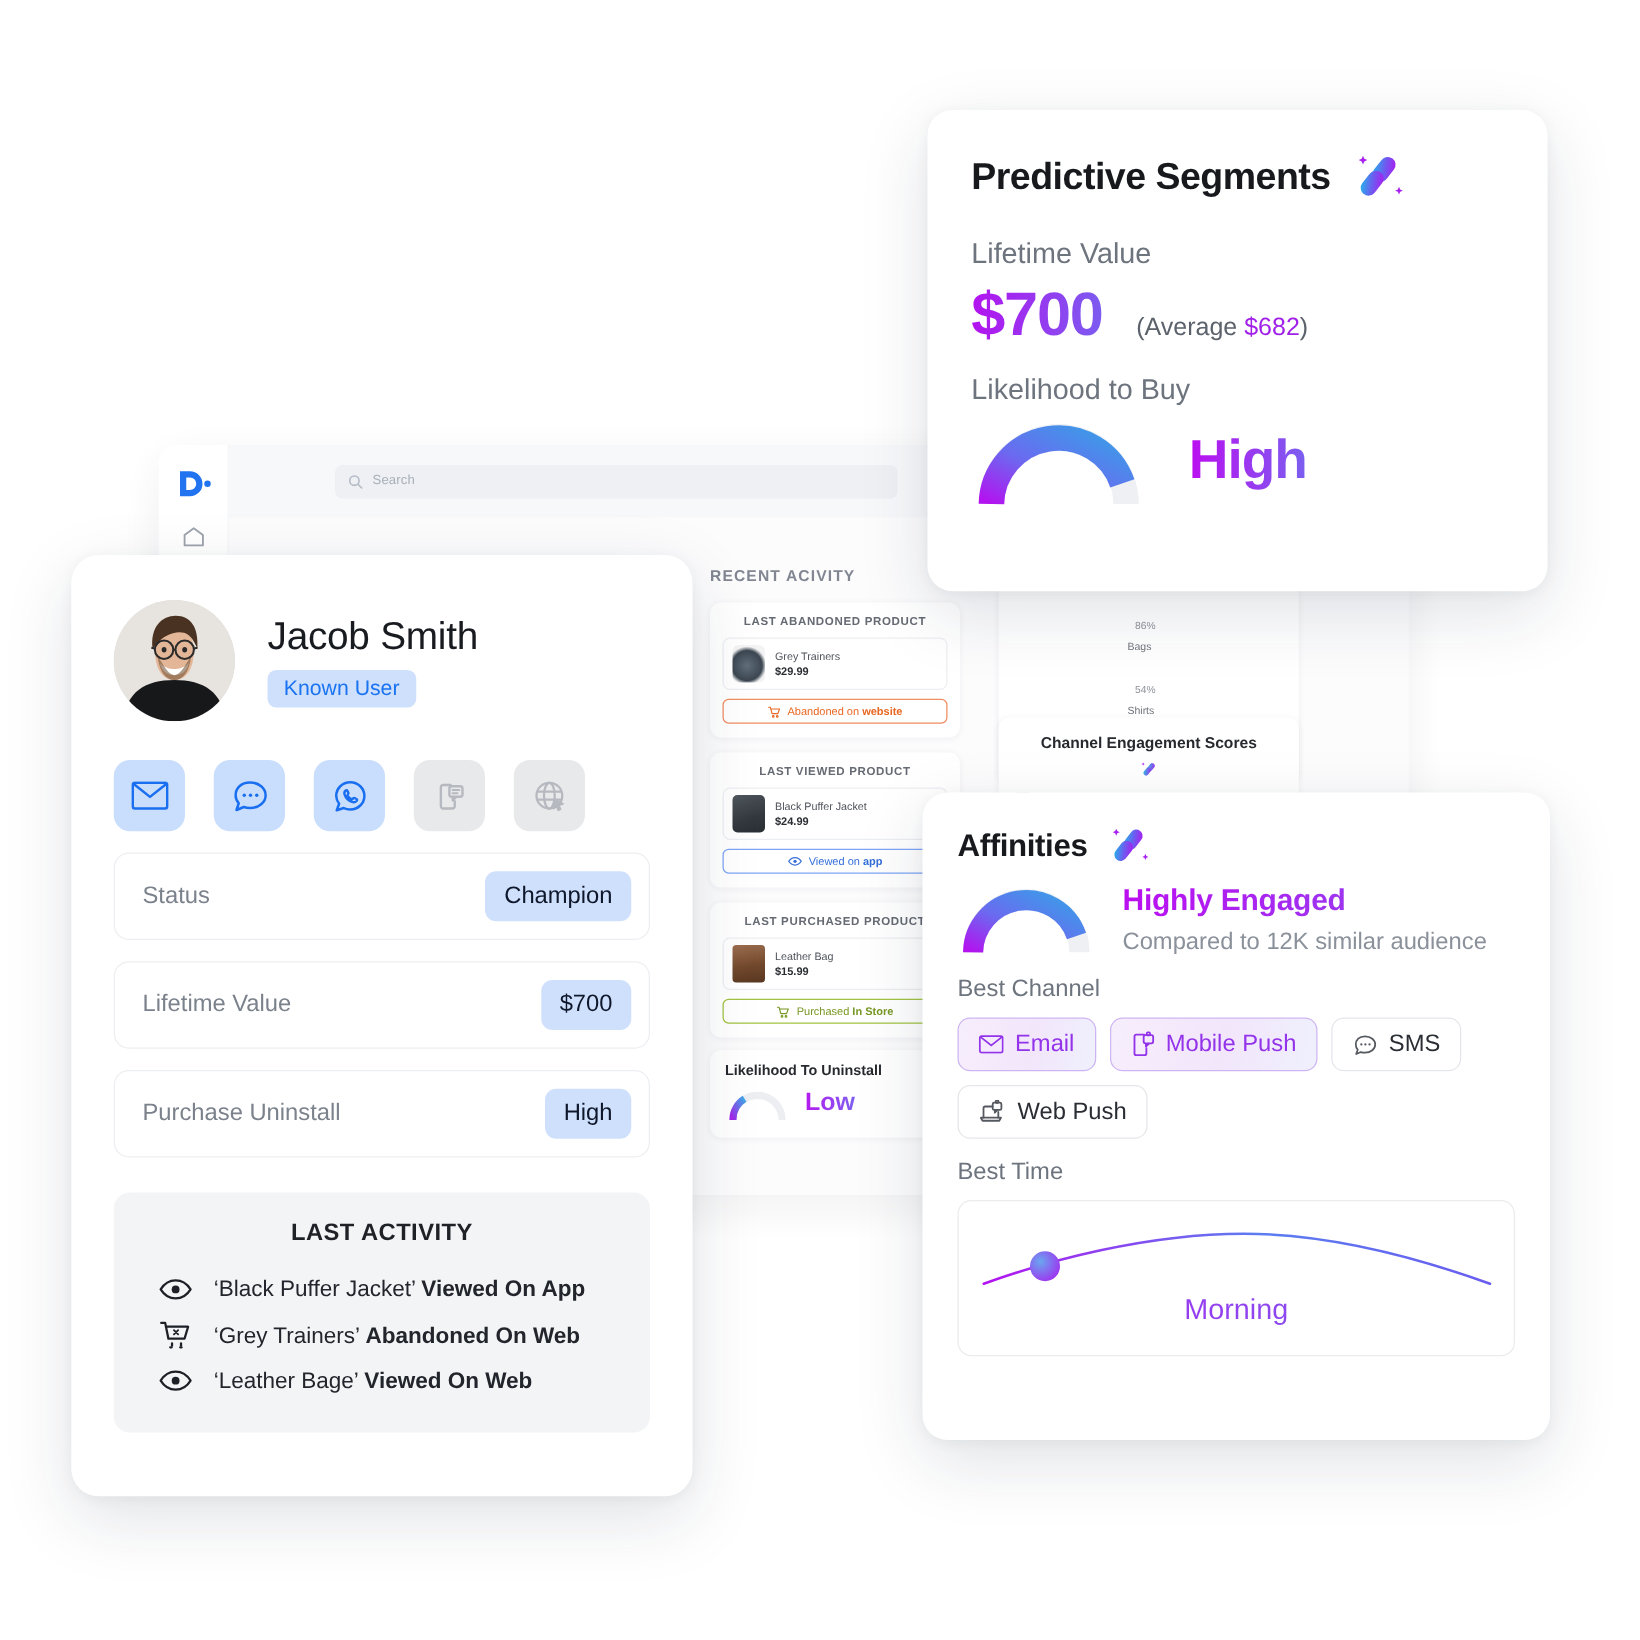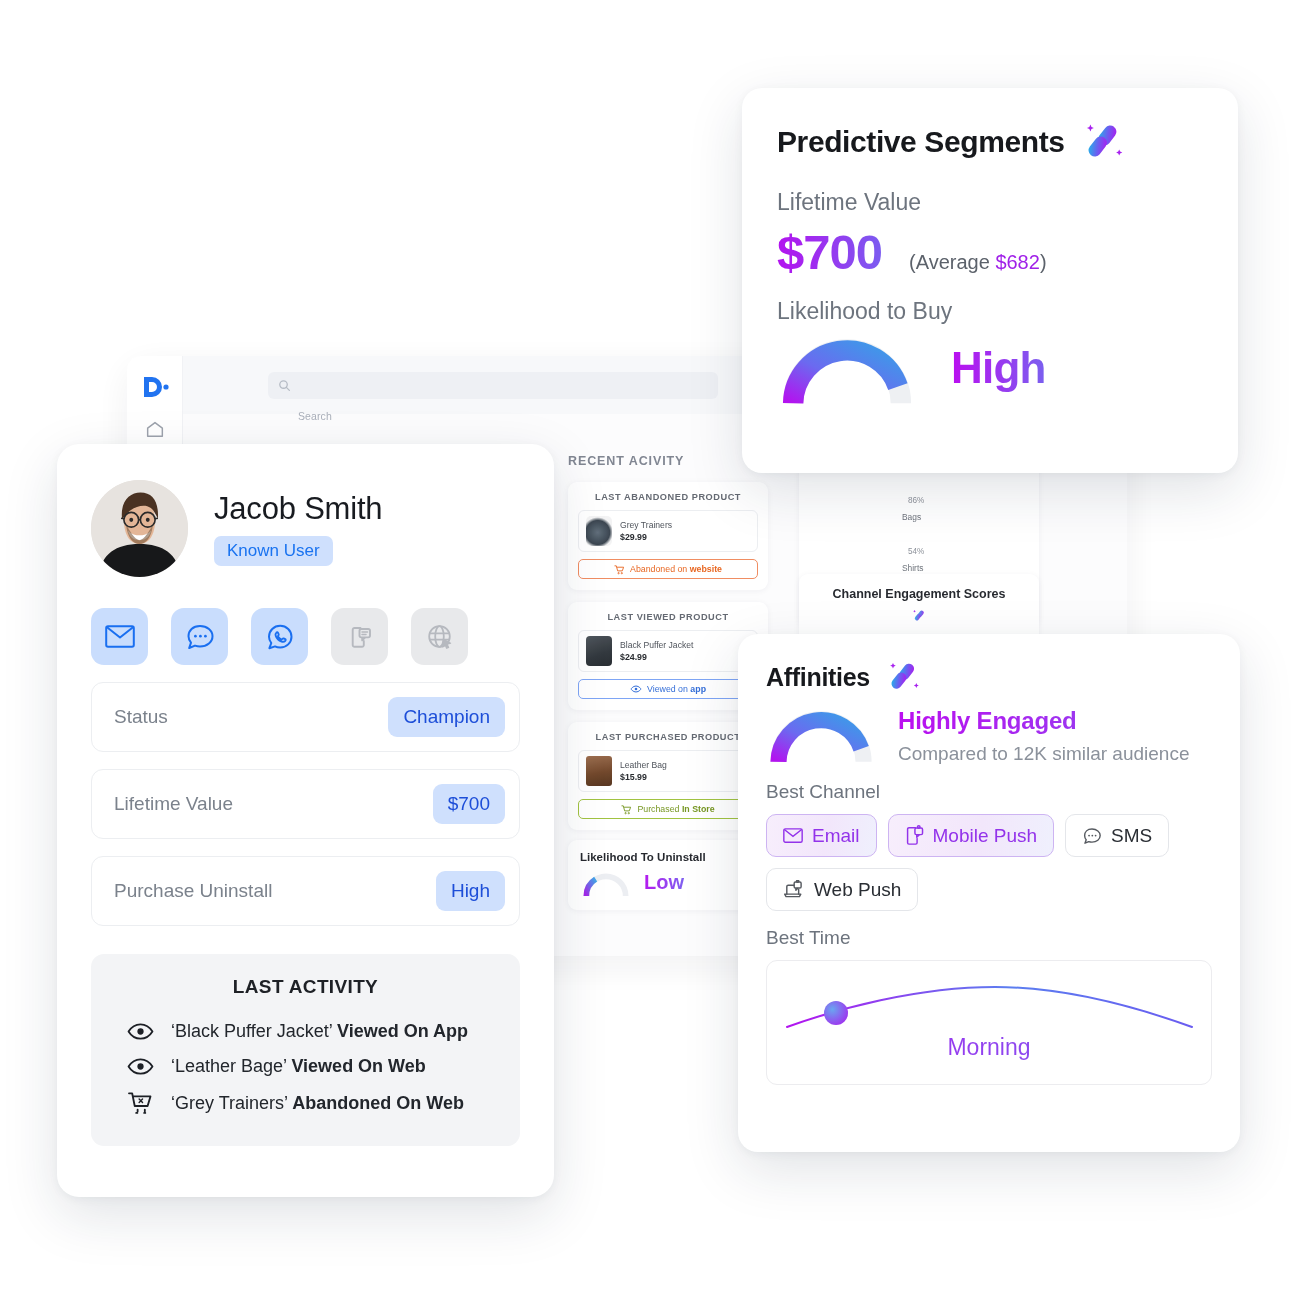--- a/index.html
+++ b/index.html
@@ -32,21 +32,21 @@
     position: absolute; left: 56px; top: 0; right: 0; height: 58px;
     background: #f7f8fa; border-top-right-radius: 14px;
   }
   .search-box {
     position: absolute; left: 85px; top: 16px; width: 450px; height: 27px;
     background: #eef0f4; border-radius: 6px;
   }
   .search-ico { position: absolute; left: 10px; top: 7px; width: 13px; height: 13px; }
   .search-ph {
     position: absolute; left: 30px; top: 6px;
-    font-size: 10.5px; color: #a7adb8; letter-spacing: .1px; margin-top: 32px;
+    font-size: 10.5px; color: #a7adb8; letter-spacing: .1px;
   }
 
   .recent-title {
     position: absolute; left: 441px; top: 98px;
     font-size: 12.5px; font-weight: 700; letter-spacing: .9px; color: #7d838f;
   }
 
   .act-card {
     position: absolute; left: 441px; width: 200px;
     background: #fff; border-radius: 9px;
@@ -143,21 +143,21 @@
   .chan-off { background: #e8e9eb; }
 
   .stat-row {
     margin-top: 17px; height: 70px;
     border: 1px solid #eceef1; border-radius: 12px;
     display: flex; align-items: center; justify-content: space-between;
     padding: 0 14px 0 22px;
   }
   .stat-label { font-size: 19px; color: #7b828c; }
   .stat-val {
-    background: #cfe0fd; color: #1d4ed8; border-radius: 9px;
+    background: #cfe0fd; color: #0f172a; border-radius: 9px;
     padding: 9px 15px; font-size: 19px;
   }
 
   .last-act {
     margin-top: 28px; background: #f3f4f6; border-radius: 13px;
     padding: 22px 22px 24px;
   }
   .la-title {
     text-align: center; font-size: 19px; font-weight: 700;
     color: #1e2126; letter-spacing: .35px; margin-bottom: 16px;
@@ -472,35 +472,35 @@
 
       <div class="la-item">
         <svg width="27" height="19" viewBox="0 0 28 20" fill="none" stroke="#1d2026" stroke-width="1.9">
           <path d="M1.4 10 C4.5 5 9 2.4 14 2.4 C19 2.4 23.5 5 26.6 10 C23.5 15 19 17.6 14 17.6 C9 17.6 4.5 15 1.4 10Z" stroke-linejoin="round"></path>
           <circle cx="14" cy="10" r="3.3" fill="#1d2026" stroke="none"></circle>
         </svg>
         <div class="la-txt"><span>‘Black Puffer Jacket’ </span><b>Viewed On App</b></div>
       </div>
 
       <div class="la-item">
-        <svg width="27" height="19" viewBox="0 0 28 20" fill="none" stroke="#1d2026" stroke-width="1.9">
-          <path d="M1.4 10 C4.5 5 9 2.4 14 2.4 C19 2.4 23.5 5 26.6 10 C23.5 15 19 17.6 14 17.6 C9 17.6 4.5 15 1.4 10Z" stroke-linejoin="round"></path>
-          <circle cx="14" cy="10" r="3.3" fill="#1d2026" stroke="none"></circle>
-        </svg>
-        <div class="la-txt"><span>‘Leather Bage’ </span><b>Viewed On Web</b></div>
-      </div>
-
-      <div class="la-item">
         <svg width="27" height="24" viewBox="0 0 28 25" fill="none" stroke="#1d2026" stroke-width="1.9">
           <path d="M2 2.4 H5.3 L8 15.6 H21.4 L24.4 5.6 H6.2" stroke-linecap="round" stroke-linejoin="round"></path>
           <path d="M11 19.4 v2 M18.5 19.4 v2" stroke-linecap="round"></path>
           <path d="M9.5 22.8 h1.2 M17.8 22.8 h1.2" stroke-linecap="round"></path>
           <path d="M12.6 8.4 L16.1 11.9 M16.1 8.4 L12.6 11.9" stroke-width="1.5" stroke-linecap="round"></path>
         </svg>
         <div class="la-txt"><span>‘Grey Trainers’ </span><b>Abandoned On Web</b></div>
+      </div>
+
+      <div class="la-item">
+        <svg width="27" height="19" viewBox="0 0 28 20" fill="none" stroke="#1d2026" stroke-width="1.9">
+          <path d="M1.4 10 C4.5 5 9 2.4 14 2.4 C19 2.4 23.5 5 26.6 10 C23.5 15 19 17.6 14 17.6 C9 17.6 4.5 15 1.4 10Z" stroke-linejoin="round"></path>
+          <circle cx="14" cy="10" r="3.3" fill="#1d2026" stroke="none"></circle>
+        </svg>
+        <div class="la-txt"><span>‘Leather Bage’ </span><b>Viewed On Web</b></div>
       </div>
     </div>
   </div>
 
   <div class="pred">
     <div class="pred-hd">
       <div class="pred-title">Predictive Segments</div>
       <svg width="44" height="42" viewBox="0 0 44 42">
         <defs>
           <linearGradient id="ai1" x1="0" y1="1" x2="1" y2="0">

